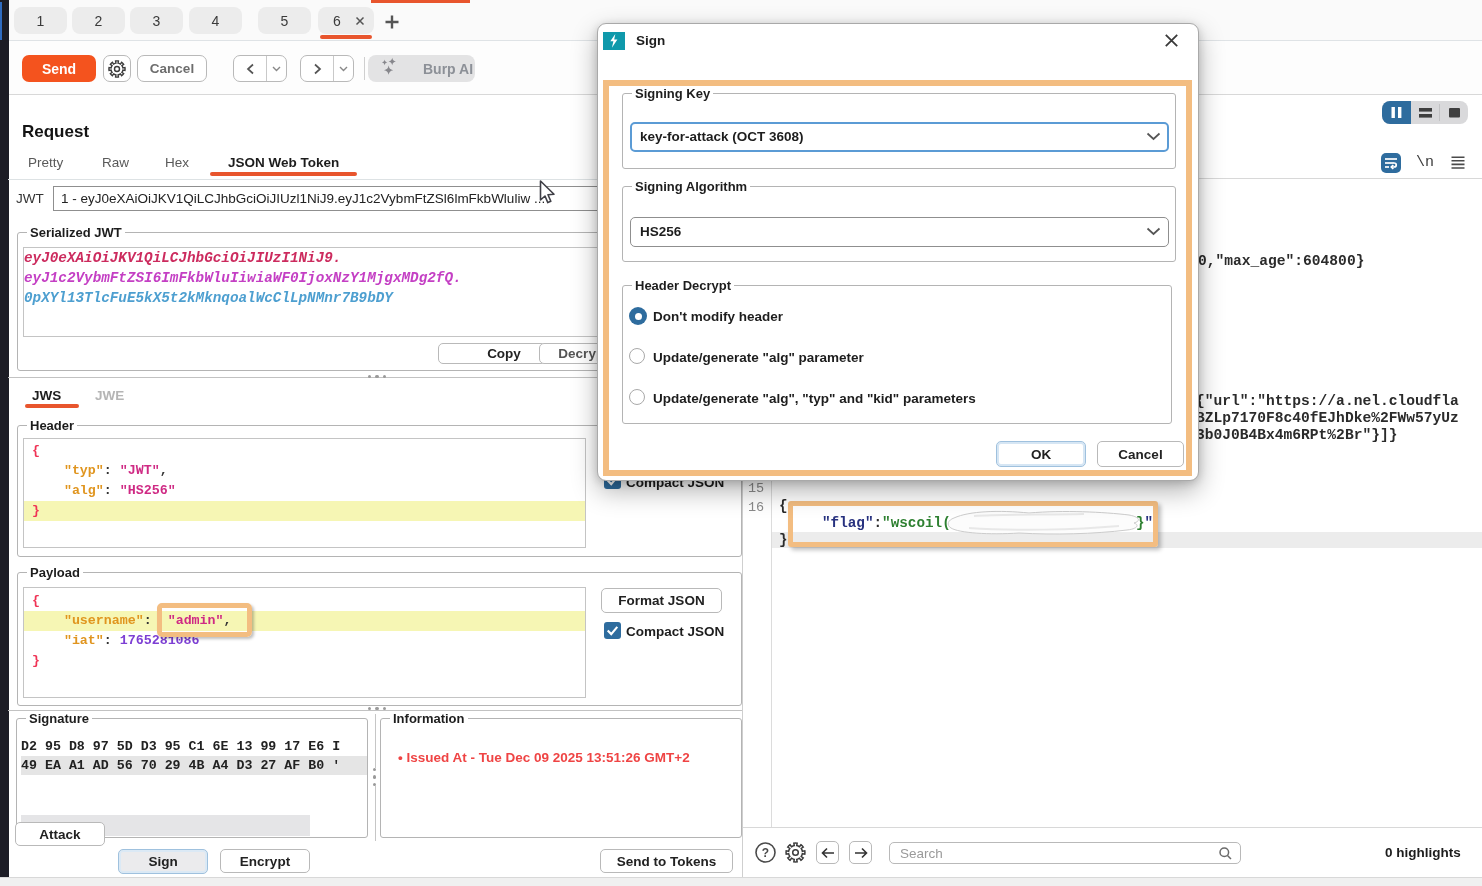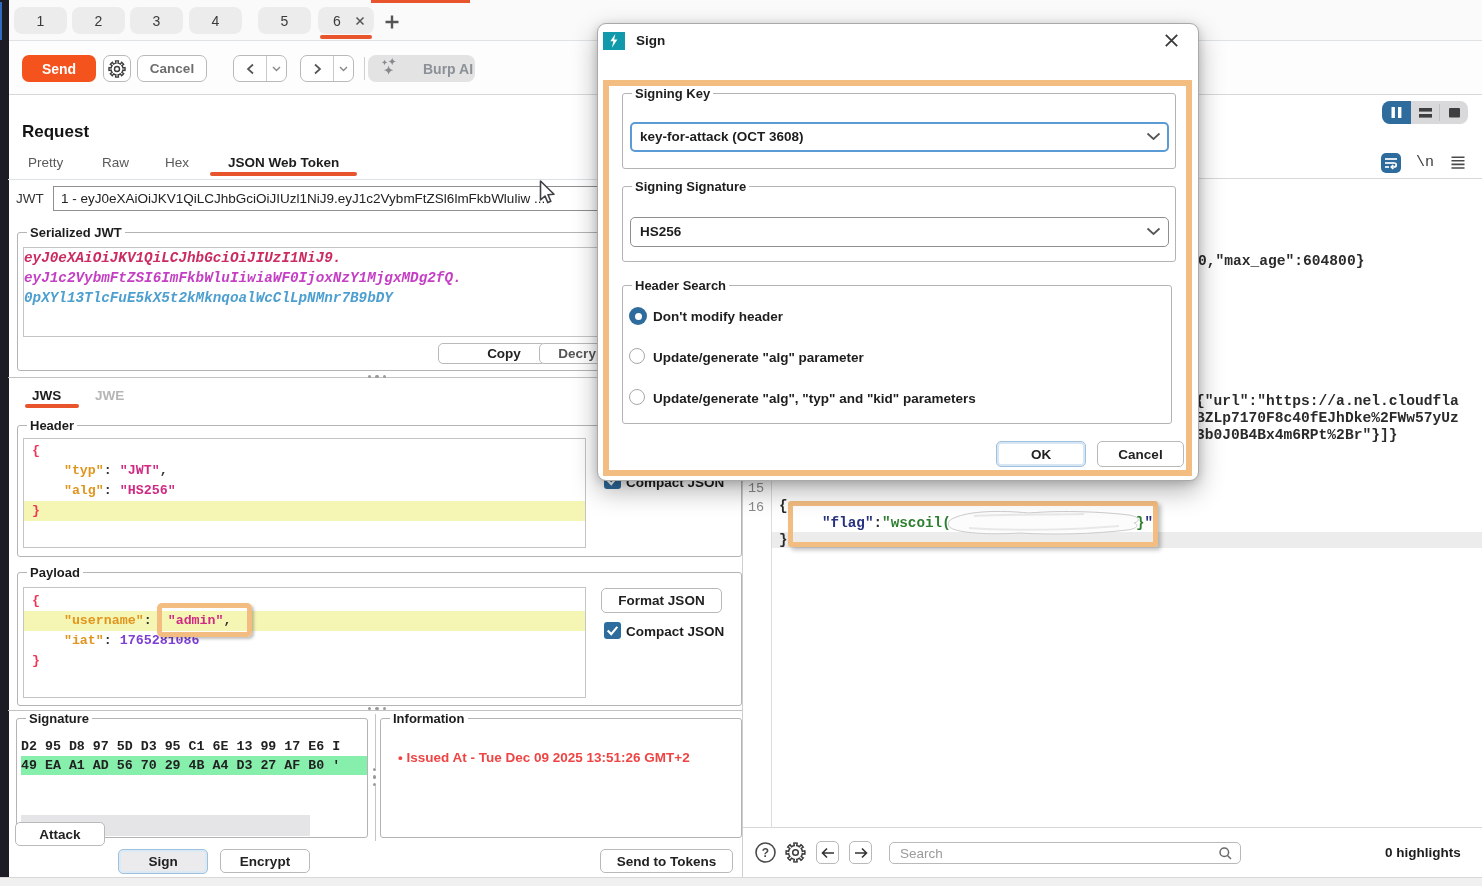--- a/index.html
+++ b/index.html
@@ -164,21 +164,21 @@
 <div class="abs" style="left:368px;top:707px;width:18px;height:4px;display:flex;justify-content:space-between;">
   <i style="width:3.2px;height:3.2px;border-radius:50%;background:#9a9a9a;"></i>
   <i style="width:3.2px;height:3.2px;border-radius:50%;background:#9a9a9a;"></i>
   <i style="width:3.2px;height:3.2px;border-radius:50%;background:#9a9a9a;"></i>
 </div>
 
 <div class="fs" style="left:16px;top:718px;width:352px;height:120px;background:#fff;">
   <span class="lbl">Signature</span>
 </div>
 <div class="abs mono" style="left:21px;top:737px;font-size:13.3px;font-weight:bold;color:#222;line-height:19px;white-space:pre;">D2 95 D8 97 5D D3 95 C1 6E 13 99 17 E6 I
-<span style="background:#86efac;display:inline-block;width:346px;">49 EA A1 AD 56 70 29 4B A4 D3 27 AF B0 '</span></div>
+<span style="background:#e5e5e5;display:inline-block;width:346px;">49 EA A1 AD 56 70 29 4B A4 D3 27 AF B0 '</span></div>
 <div class="abs" style="left:21px;top:815px;width:289px;height:21px;background:#e5e5e7;"></div>
 
 <div class="abs" style="left:375px;top:714px;width:1px;height:127px;background:#c6c6c6;"></div>
 <div class="abs" style="left:373px;top:768px;width:4px;height:18px;display:flex;flex-direction:column;justify-content:space-between;background:#fff;">
   <i style="width:3.2px;height:3.2px;border-radius:50%;background:#9a9a9a;"></i>
   <i style="width:3.2px;height:3.2px;border-radius:50%;background:#9a9a9a;"></i>
   <i style="width:3.2px;height:3.2px;border-radius:50%;background:#9a9a9a;"></i>
 </div>
 
 <div class="fs" style="left:380px;top:718px;width:362px;height:120px;">
@@ -297,30 +297,30 @@
 <div class="fs" style="left:622px;top:93px;width:554px;height:76px;">
   <span class="lbl">Signing Key</span>
 </div>
 <div class="abs" style="left:630px;top:122px;width:539px;height:30px;background:#fff;border:2px solid #5b9bd5;border-radius:5px;"></div>
 <div class="abs" style="left:640px;top:129px;font-size:13.5px;font-weight:bold;color:#1d1d1d;">key-for-attack (OCT 3608)</div>
 <svg class="abs" style="left:1146px;top:132px;" width="15" height="9" viewBox="0 0 15 9">
   <path d="M1.5 1.5 L7.5 7 L13.5 1.5" stroke="#555" stroke-width="1.7" fill="none"></path>
 </svg>
 
 <div class="fs" style="left:622px;top:186px;width:554px;height:76px;">
-  <span class="lbl">Signing Signature</span>
+  <span class="lbl">Signing Algorithm</span>
 </div>
 <div class="abs" style="left:630px;top:217px;width:539px;height:30px;background:#fff;border:1px solid #8f8f8f;border-radius:5px;"></div>
 <div class="abs" style="left:640px;top:224px;font-size:13.5px;font-weight:bold;color:#1d1d1d;">HS256</div>
 <svg class="abs" style="left:1146px;top:227px;" width="15" height="9" viewBox="0 0 15 9">
   <path d="M1.5 1.5 L7.5 7 L13.5 1.5" stroke="#555" stroke-width="1.7" fill="none"></path>
 </svg>
 
 <div class="fs" style="left:622px;top:285px;width:550px;height:139px;">
-  <span class="lbl">Header Search</span>
+  <span class="lbl">Header Decrypt</span>
 </div>
 <div class="abs" style="left:629px;top:307px;width:18px;height:18px;border-radius:50%;background:#2e6c9e;"></div>
 <div class="abs" style="left:634.5px;top:312.5px;width:7px;height:7px;border-radius:50%;background:#fff;"></div>
 <div class="abs" style="left:653px;top:309px;font-size:13.5px;font-weight:bold;color:#1d1d1d;">Don't modify header</div>
 <div class="abs" style="left:629px;top:348px;width:16px;height:16px;border-radius:50%;background:#fff;border:1.5px solid #a9a9a9;"></div>
 <div class="abs" style="left:653px;top:350px;font-size:13.5px;font-weight:bold;color:#1d1d1d;">Update/generate "alg" parameter</div>
 <div class="abs" style="left:629px;top:389px;width:16px;height:16px;border-radius:50%;background:#fff;border:1.5px solid #a9a9a9;"></div>
 <div class="abs" style="left:653px;top:391px;font-size:13.5px;font-weight:bold;color:#1d1d1d;">Update/generate "alg", "typ" and "kid" parameters</div>
 
 <div class="btn" style="left:996px;top:441px;width:90px;height:26px;border:1px solid #9fc1de;box-shadow:0 0 0 2px #d6e6f4 inset;">OK</div>

